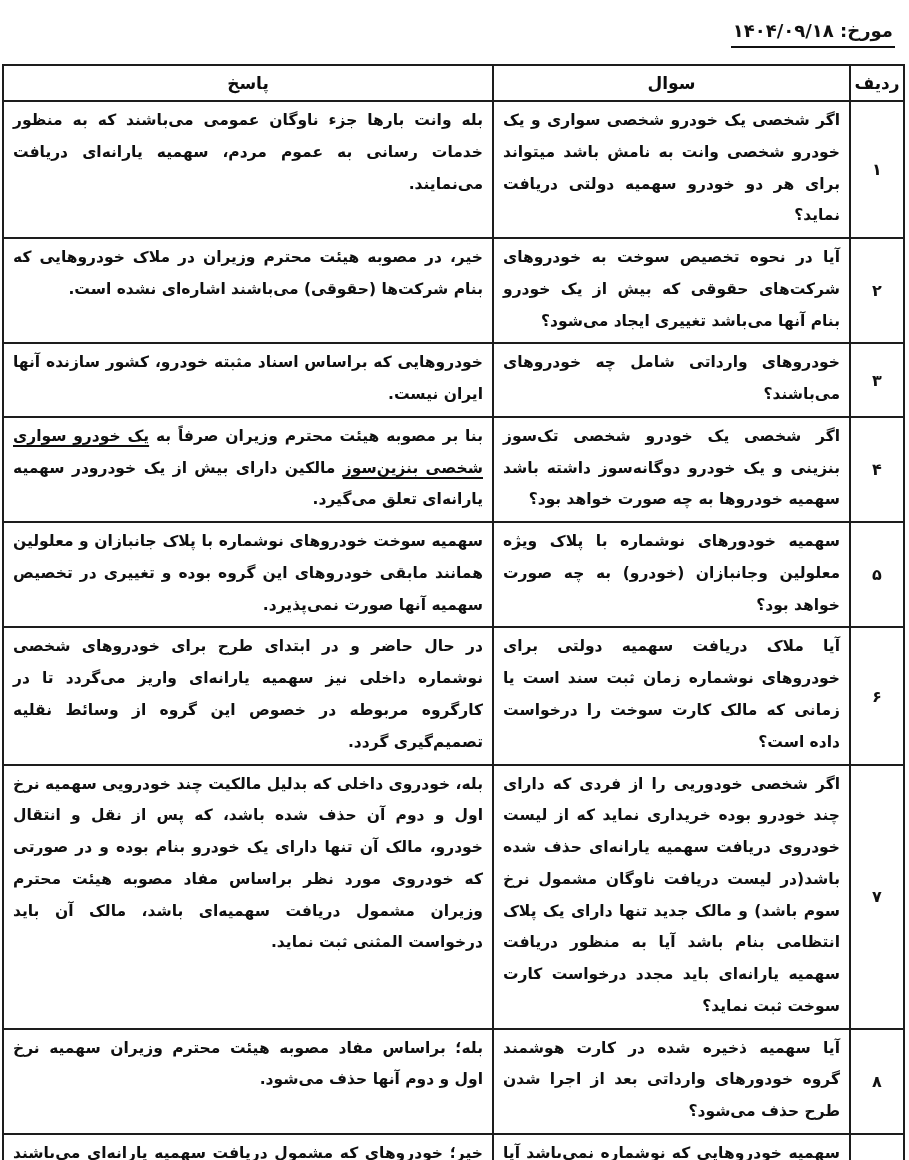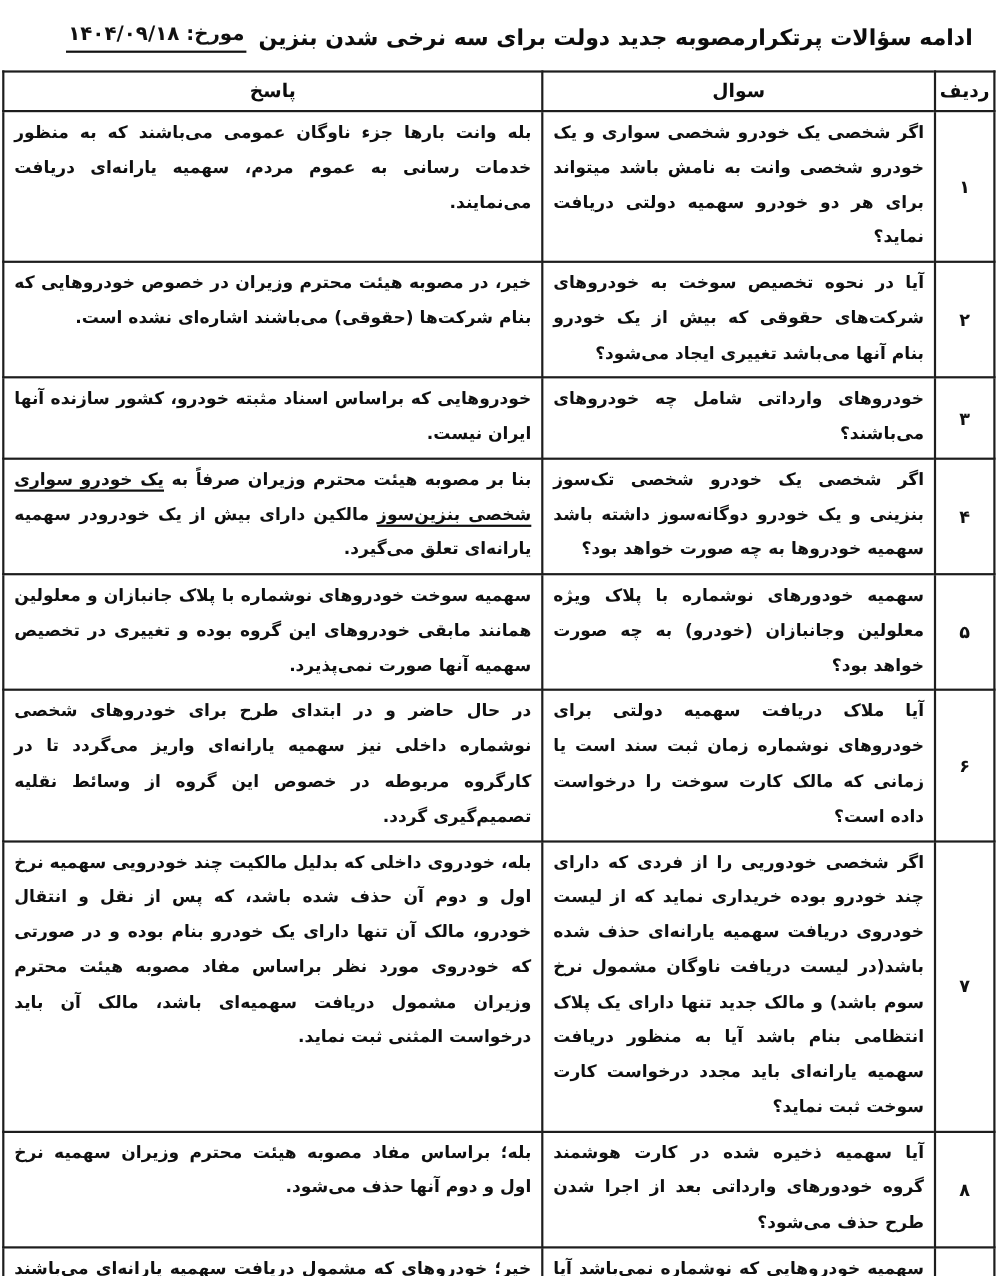--- a/index.html
+++ b/index.html
@@ -85,21 +85,20 @@
   tbody tr:nth-child(8)  { height: 90px;  }
   tbody tr:nth-child(9)  { height: 95px;  }
   tbody tr:nth-child(10) { height: 95px;  }
 </style>
 </head>
 <body>
 
 <div class="page">
 
   <div class="doc-header">
-    <div class="doc-title">ادامه سؤالات پرتکرارمصوبه جدید دولت برای سه نرخی شدن بنزین</div>
     <div class="doc-date">مورخ: ۱۴۰۴/۰۹/۱۸</div>
   </div>
 
   <table class="qa-table">
     <colgroup>
       <col class="c-no">
       <col class="c-q">
       <col class="c-a">
     </colgroup>
     <thead>
@@ -111,21 +110,21 @@
     </thead>
     <tbody>
       <tr>
         <td class="no">۱</td>
         <td class="q">اگر شخصی یک خودرو شخصی سواری و یک خودرو شخصی وانت به نامش باشد میتواند برای هر دو خودرو سهمیه دولتی دریافت نماید؟</td>
         <td class="a">بله وانت بارها جزء ناوگان عمومی می‌باشند که به منظور خدمات رسانی به عموم مردم، سهمیه یارانه‌ای دریافت می‌نمایند.</td>
       </tr>
       <tr>
         <td class="no">۲</td>
         <td class="q">آیا در نحوه تخصیص سوخت به خودروهای شرکت‌های حقوقی که بیش از یک خودرو بنام آنها می‌باشد تغییری ایجاد می‌شود؟</td>
-        <td class="a">خیر، در مصوبه هیئت محترم وزیران در خصوص خودروهایی که بنام شرکت‌ها (حقوقی) می‌باشند اشاره‌ای نشده است.</td>
+        <td class="a">خیر، در مصوبه هیئت محترم وزیران در ملاک خودروهایی که بنام شرکت‌ها (حقوقی) می‌باشند اشاره‌ای نشده است.</td>
       </tr>
       <tr>
         <td class="no">۳</td>
         <td class="q">خودروهای وارداتی شامل چه خودروهای می‌باشند؟</td>
         <td class="a">خودروهایی که براساس اسناد مثبته خودرو، کشور سازنده آنها ایران نیست.</td>
       </tr>
       <tr>
         <td class="no">۴</td>
         <td class="q">اگر شخصی یک خودرو شخصی تک‌سوز بنزینی و یک خودرو دوگانه‌سوز داشته باشد سهمیه خودروها به چه صورت خواهد بود؟</td>
         <td class="a"><span>بنا بر مصوبه هیئت محترم وزیران صرفاً به </span><span class="u">یک خودرو سواری شخصی بنزین‌سوز</span><span> مالکین دارای بیش از یک خودرودر سهمیه یارانه‌ای تعلق می‌گیرد.</span></td>

